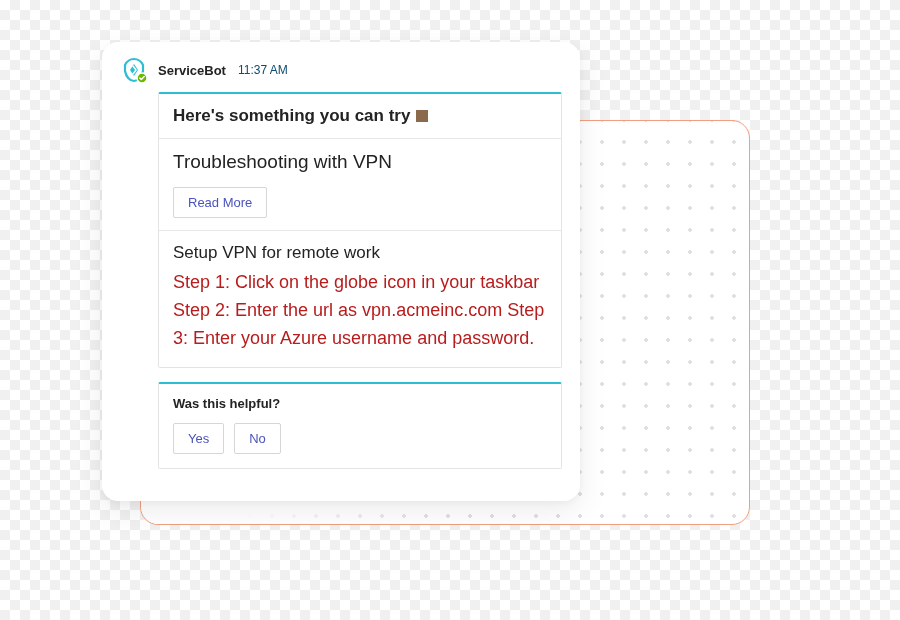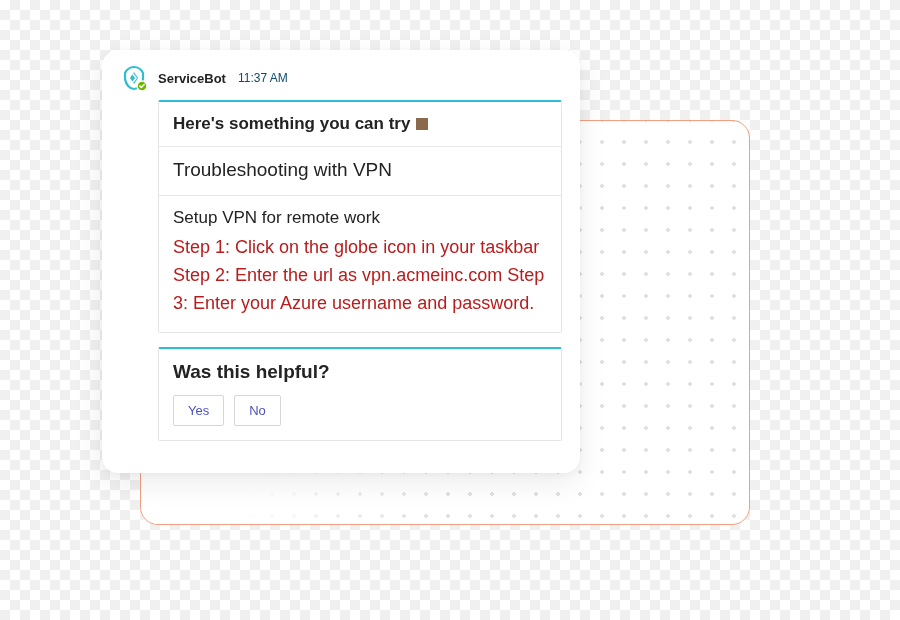--- a/index.html
+++ b/index.html
@@ -32,21 +32,21 @@
     .decor-panel::before {
       content: "";
       position: absolute;
       inset: 0;
       background: linear-gradient(115deg, #fff 35%, transparent 60%);
       border-radius: 18px;
     }
     .chat-card {
       position: absolute;
       left: 102px;
-      top: 50px;
+      top: 42px;
       width: 478px;
       background: #ffffff;
       border-radius: 16px;
       box-shadow: 0 10px 30px rgba(0,0,0,0.08), 0 2px 6px rgba(0,0,0,0.04);
       padding: 14px 0 18px 0;
     }
     .chat-header {
       display: flex;
       align-items: center;
       gap: 10px;
@@ -120,21 +120,21 @@
       font-weight: 400;
       color: #232323;
       margin-bottom: 6px;
     }
     .steps {
       font-size: 18px;
       color: #b91c1c;
       line-height: 1.55;
     }
     .feedback-q {
-      font-size: 19px;
+      font-size: 13px;
       font-weight: 600;
       color: #232323;
       margin-bottom: 12px;
     }
     .btn-row { display: flex; gap: 10px; align-items: center; }
   </style>
 </head>
 <body>
 
 <div class="decor-panel"></div>
@@ -159,20 +159,21 @@
 
     <div class="card-block">
       <div class="prompt-line">
         <span>Here's something you can try</span>
         <span class="emoji"></span>
       </div>
 
       <div class="divider"></div>
 
       <div class="title-lg">Troubleshooting with VPN</div>
+      <button class="btn">Read More</button>
 
       <div class="divider"></div>
 
       <div class="title-md">Setup VPN for remote work</div>
       <div class="steps">Step 1: Click on the globe icon in your taskbar Step 2: Enter the url as vpn.acmeinc.com Step 3: Enter your Azure username and password.</div>
     </div>
 
     <div class="card-block">
       <div class="feedback-q">Was this helpful?</div>
       <div class="btn-row">

